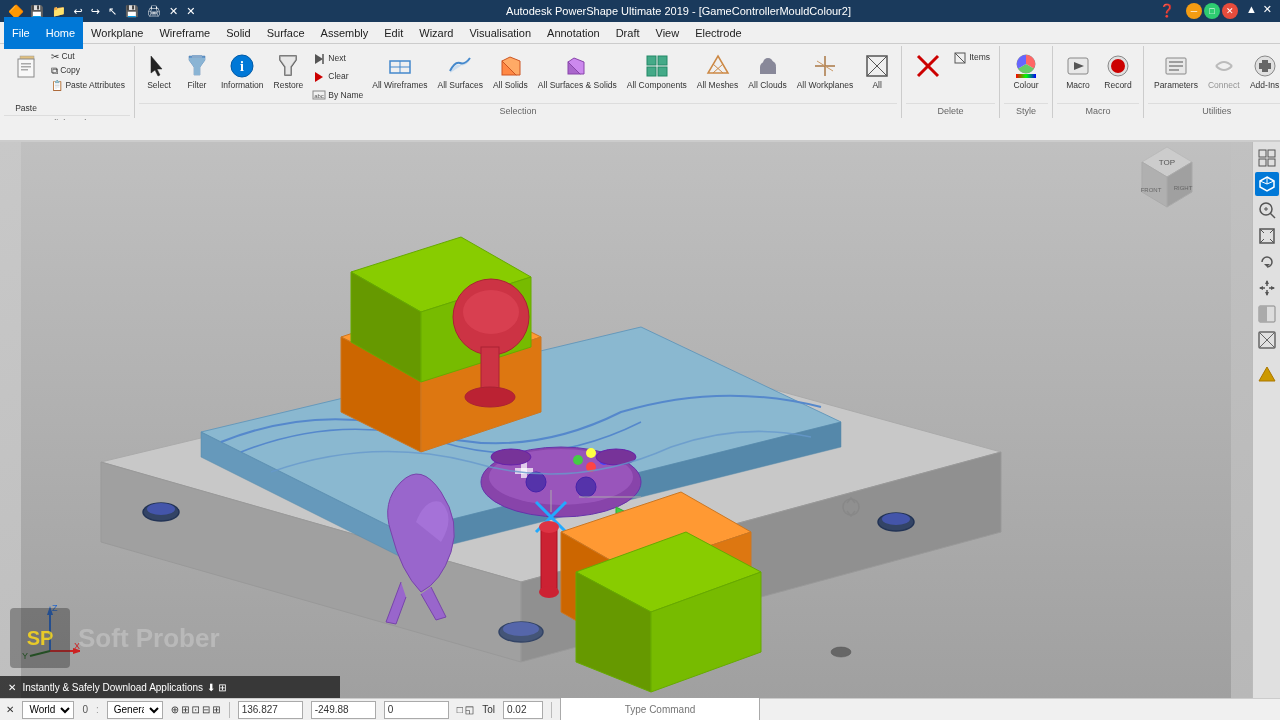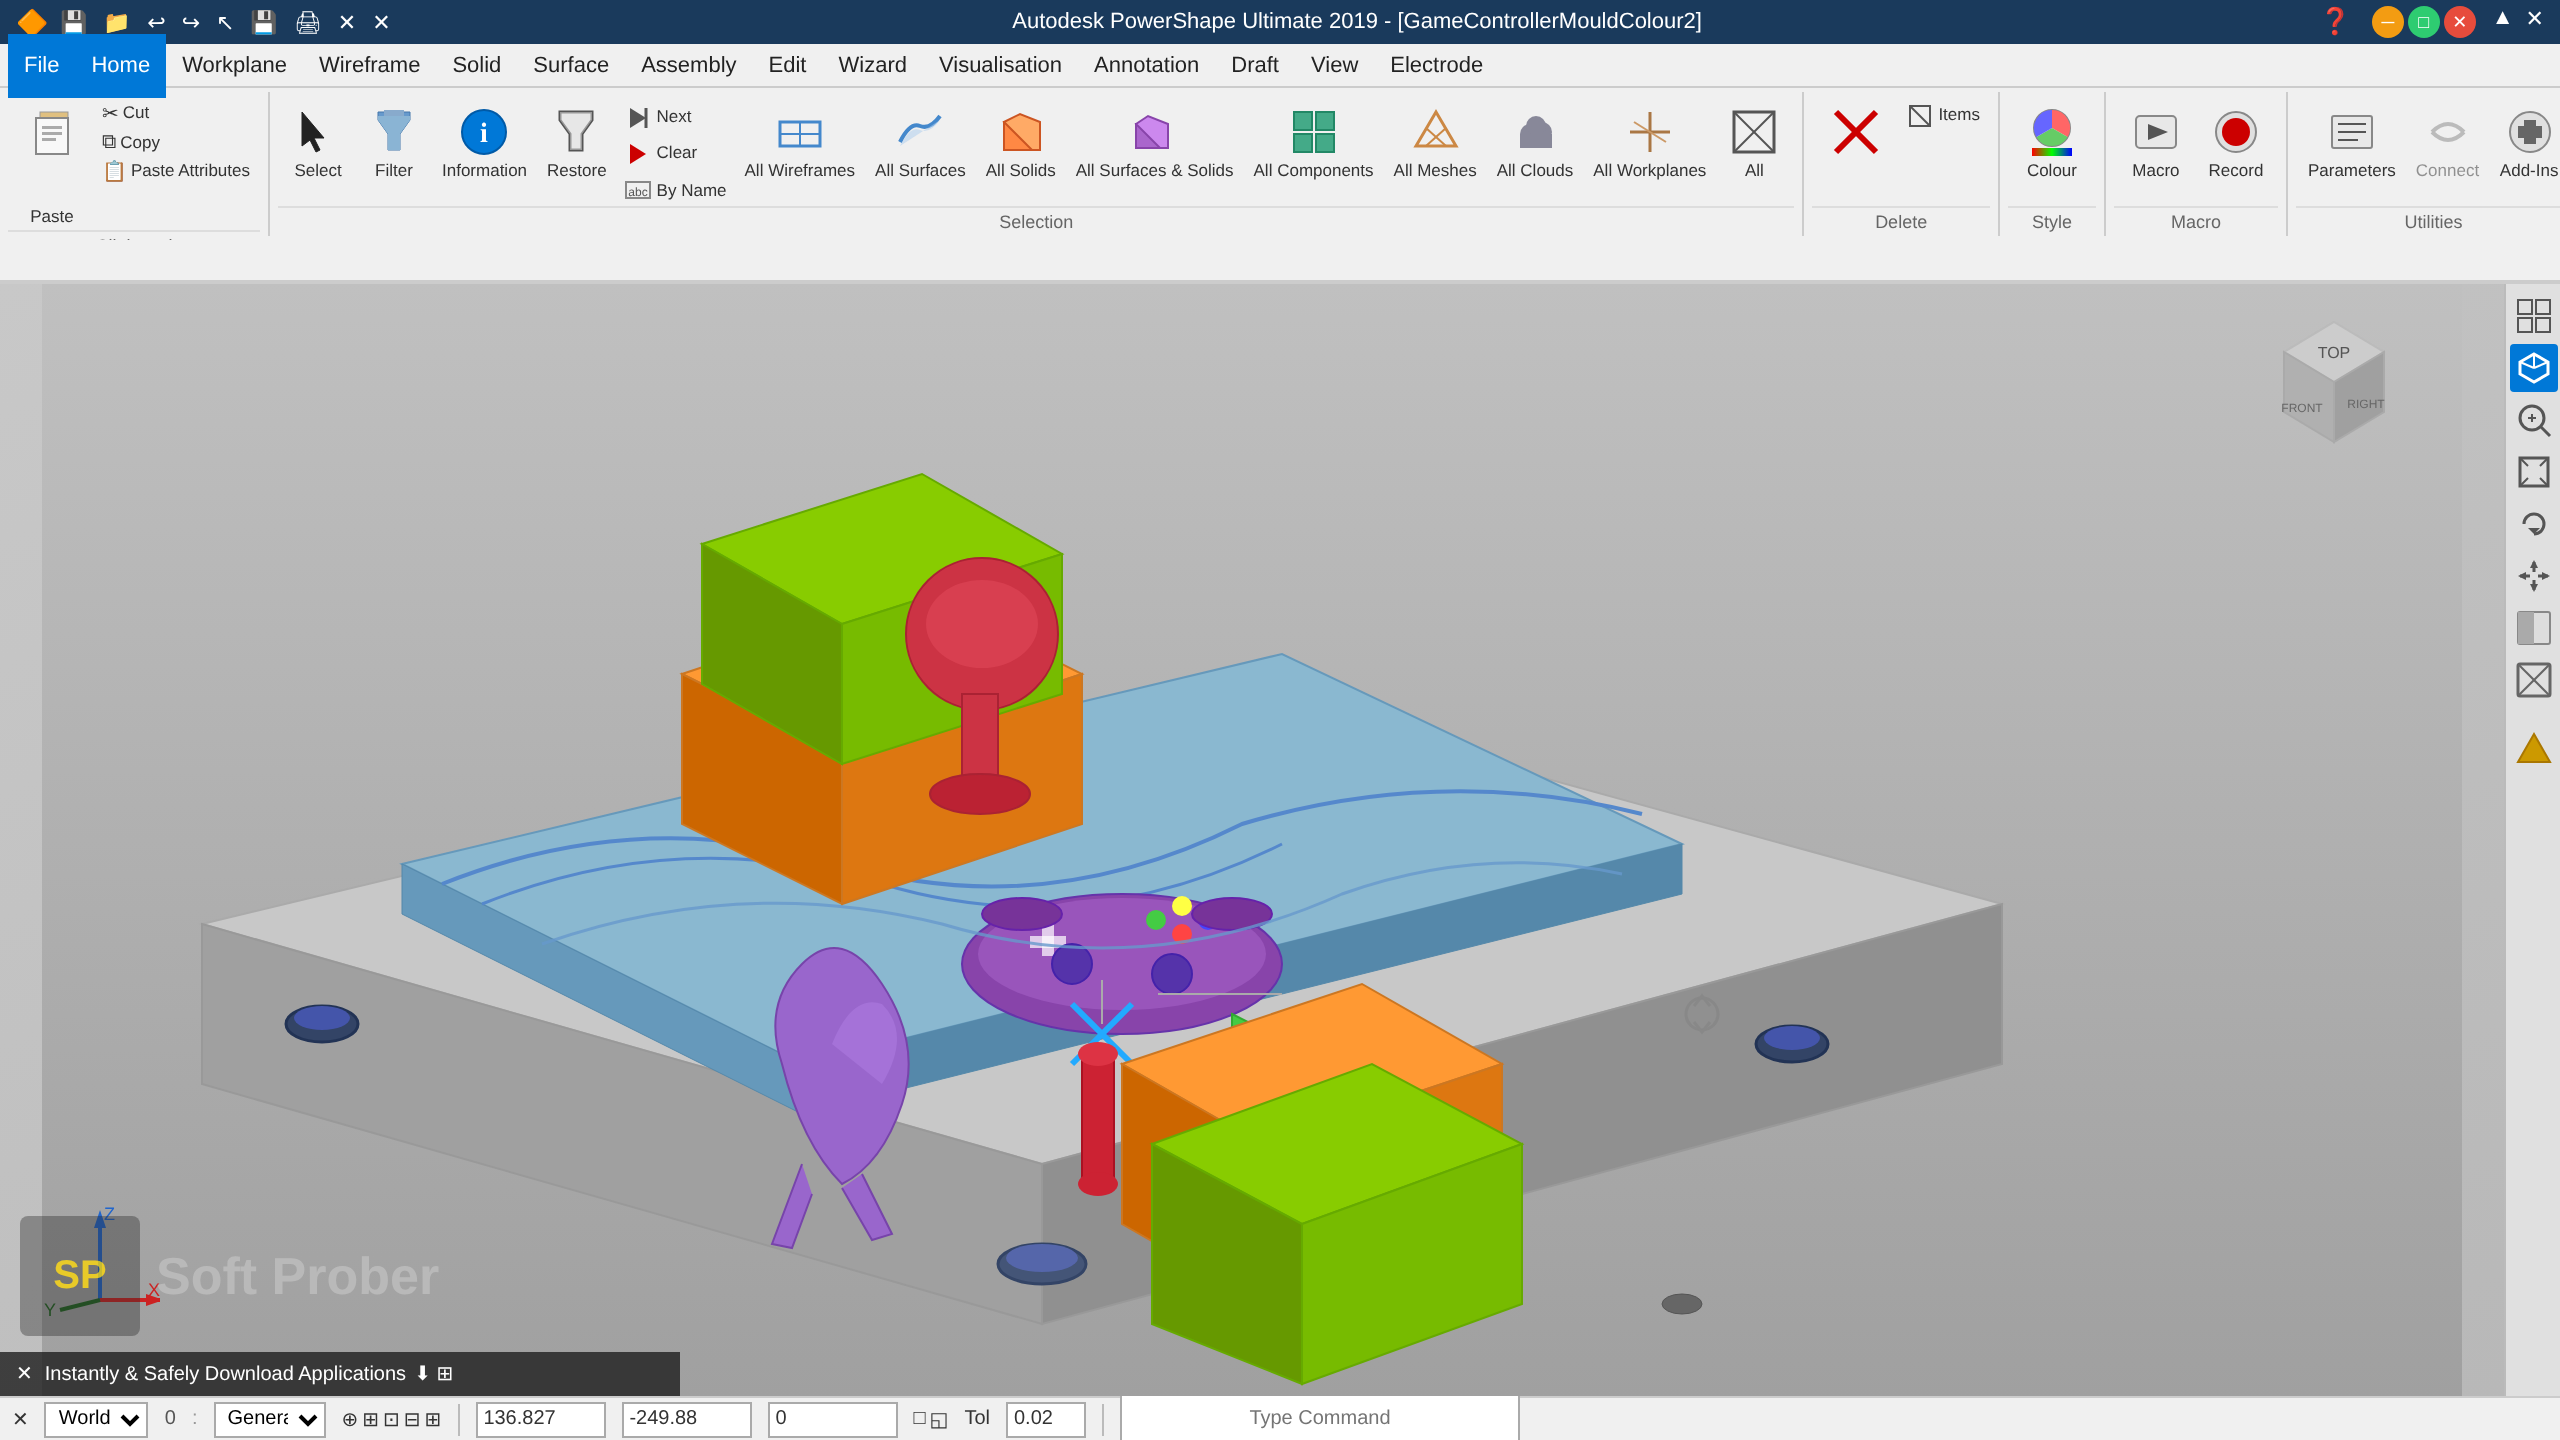--- a/index.html
+++ b/index.html
@@ -145,21 +145,21 @@
     
     #scene-svg {
       position: absolute;
       top: 0; left: 0;
       width: 100%; height: 100%;
     }
 
     
     #view-cube {
       position: absolute;
-      top: 14px; right: 60px;
+      top: 0; right: 60px;
       width: 60px; height: 60px;
     }
 
     
     #right-toolbar {
       width: 28px;
       background: #e0e0e0;
       border-left: 1px solid #bbb;
       display: flex;
       flex-direction: column;

